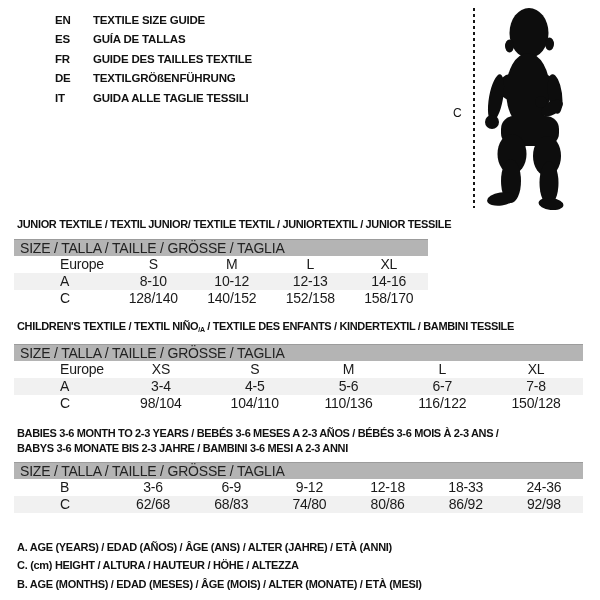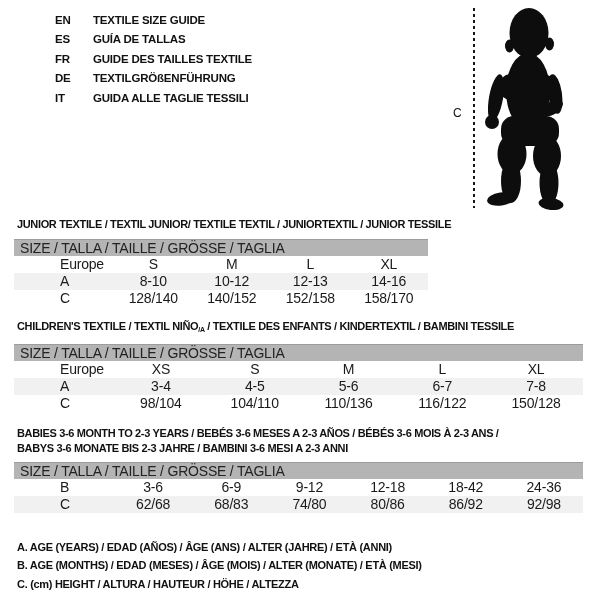--- a/index.html
+++ b/index.html
@@ -178,31 +178,31 @@
 </div>
 
 <div class="abs size-table babies-table">
   <div class="t-header">SIZE / TALLA / TAILLE / GRÖSSE / TAGLIA</div>
   <div class="t-row">
     <span class="t-label">B</span>
     <span class="t-cell">3-6</span>
     <span class="t-cell">6-9</span>
     <span class="t-cell">9-12</span>
     <span class="t-cell">12-18</span>
-    <span class="t-cell">18-42</span>
+    <span class="t-cell">18-33</span>
     <span class="t-cell">24-36</span>
   </div>
   <div class="t-row shaded">
     <span class="t-label">C</span>
     <span class="t-cell">62/68</span>
     <span class="t-cell">68/83</span>
     <span class="t-cell">74/80</span>
     <span class="t-cell">80/86</span>
     <span class="t-cell">86/92</span>
     <span class="t-cell">92/98</span>
   </div>
 </div>
 
 <div class="abs footnotes">
   <div>A. AGE (YEARS) / EDAD (AÑOS) / ÂGE (ANS) / ALTER (JAHRE) / ETÀ (ANNI)</div>
+  <div>C. (cm) HEIGHT / ALTURA / HAUTEUR / HÖHE / ALTEZZA</div>
   <div>B. AGE (MONTHS) / EDAD (MESES) / ÂGE (MOIS) / ALTER (MONATE) / ETÀ (MESI)</div>
-  <div>C. (cm) HEIGHT / ALTURA / HAUTEUR / HÖHE / ALTEZZA</div>
 </div>
 
 </body></html>

